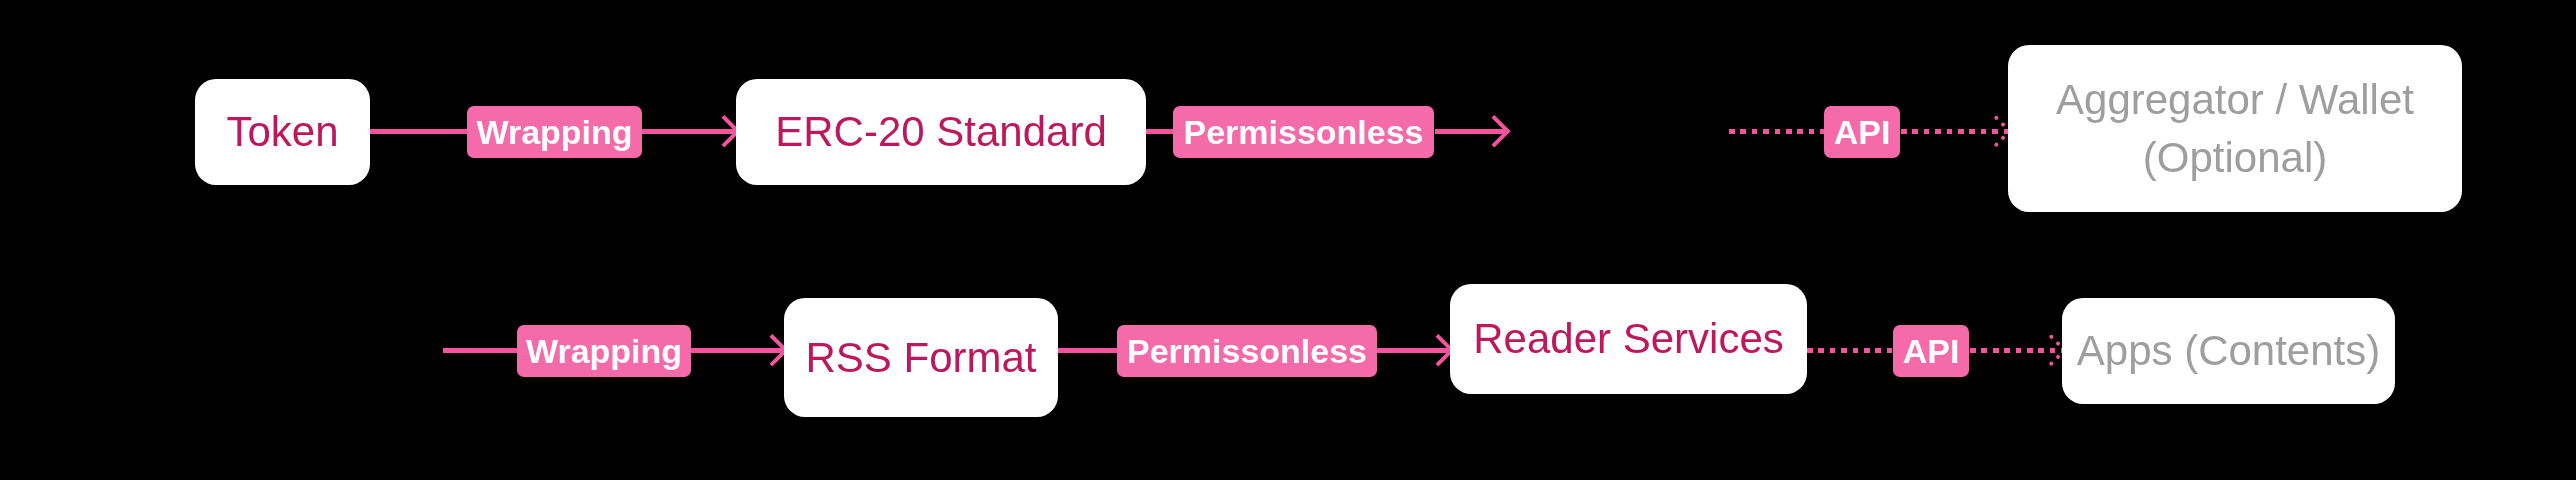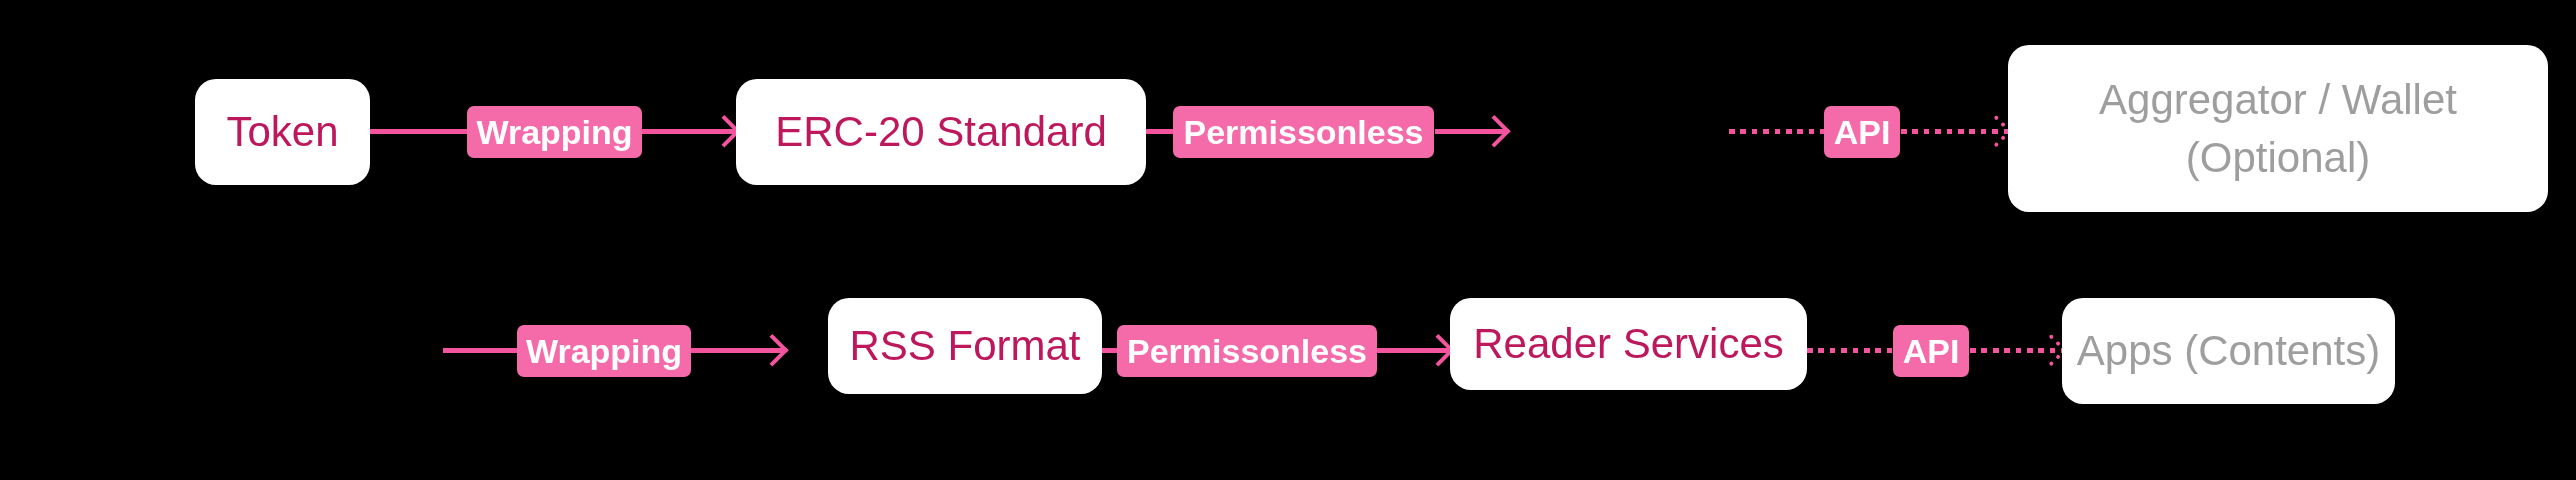--- a/index.html
+++ b/index.html
@@ -69,50 +69,50 @@
   <div class="line dotted" style="left:1729px;top:129px;width:95px;"></div>
 
   <div class="pill" style="left:1824px;top:106px;width:76px;height:52px;">
     <span class="lbl">API</span>
   </div>
 
   <div class="line dotted" style="left:1901px;top:129px;width:107px;">
     <span class="chev dot"></span>
   </div>
 
-  <div class="box muted" style="left:2008px;top:45px;width:540px;height:167px;">
+  <div class="box muted" style="left:2008px;top:45px;width:454px;height:167px;">
     <span class="lbl">Aggregator / Wallet (Optional)</span>
   </div>
 
 
   <div class="line" style="left:443px;top:348px;width:76px;"></div>
 
   <div class="pill" style="left:517px;top:325px;width:174px;height:52px;">
     <span class="lbl">Wrapping</span>
   </div>
 
   <div class="line" style="left:691px;top:348px;width:93px;">
     <span class="chev"></span>
   </div>
 
-  <div class="box single" style="left:784px;top:298px;width:274px;height:96px;margin-left:44px;">
+  <div class="box single" style="left:784px;top:298px;width:274px;height:119px;">
     <span class="lbl">RSS Format</span>
   </div>
 
   <div class="line" style="left:1058px;top:348px;width:61px;"></div>
 
   <div class="pill" style="left:1117px;top:325px;width:260px;height:52px;">
     <span class="lbl">Permissonless</span>
   </div>
 
   <div class="line" style="left:1377px;top:348px;width:73px;">
     <span class="chev"></span>
   </div>
 
-  <div class="box single" style="left:1450px;top:298px;width:357px;height:92px;">
+  <div class="box single" style="left:1450px;top:284px;width:357px;height:110px;">
     <span class="lbl">Reader Services</span>
   </div>
 
   <div class="line dotted" style="left:1807px;top:348px;width:86px;"></div>
 
   <div class="pill" style="left:1893px;top:325px;width:76px;height:52px;">
     <span class="lbl">API</span>
   </div>
 
   <div class="line dotted" style="left:1970px;top:348px;width:93px;">

